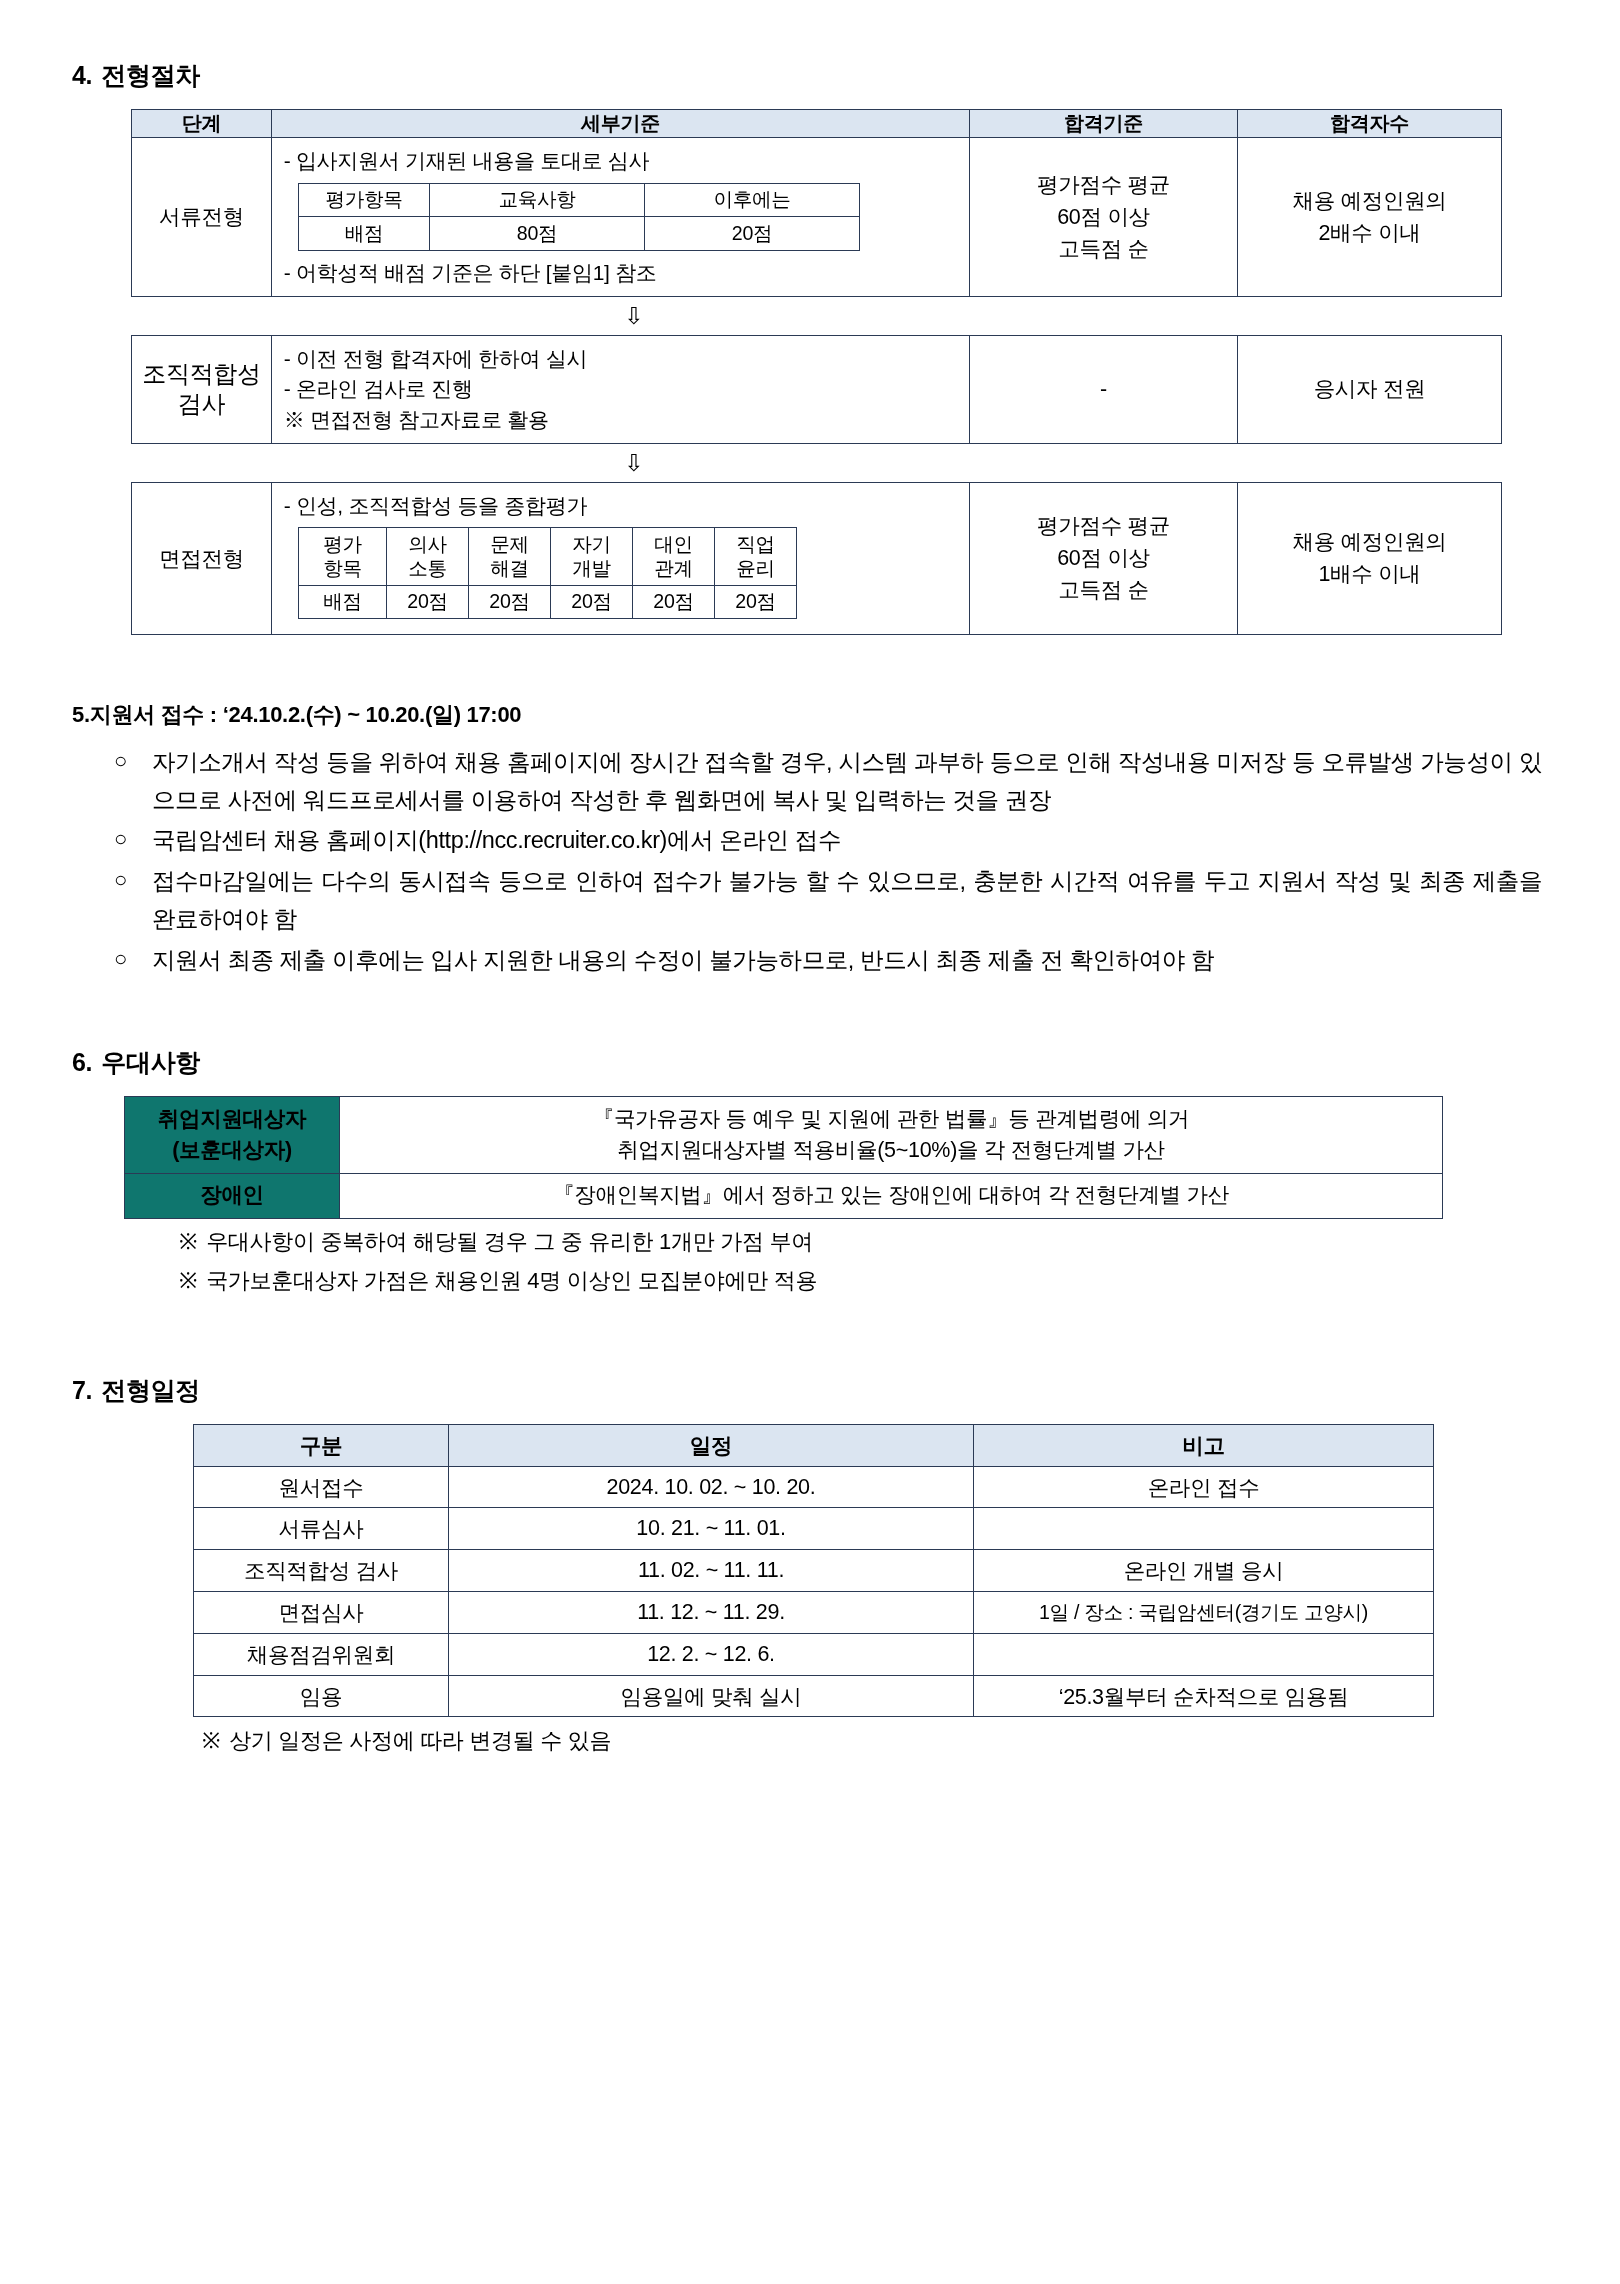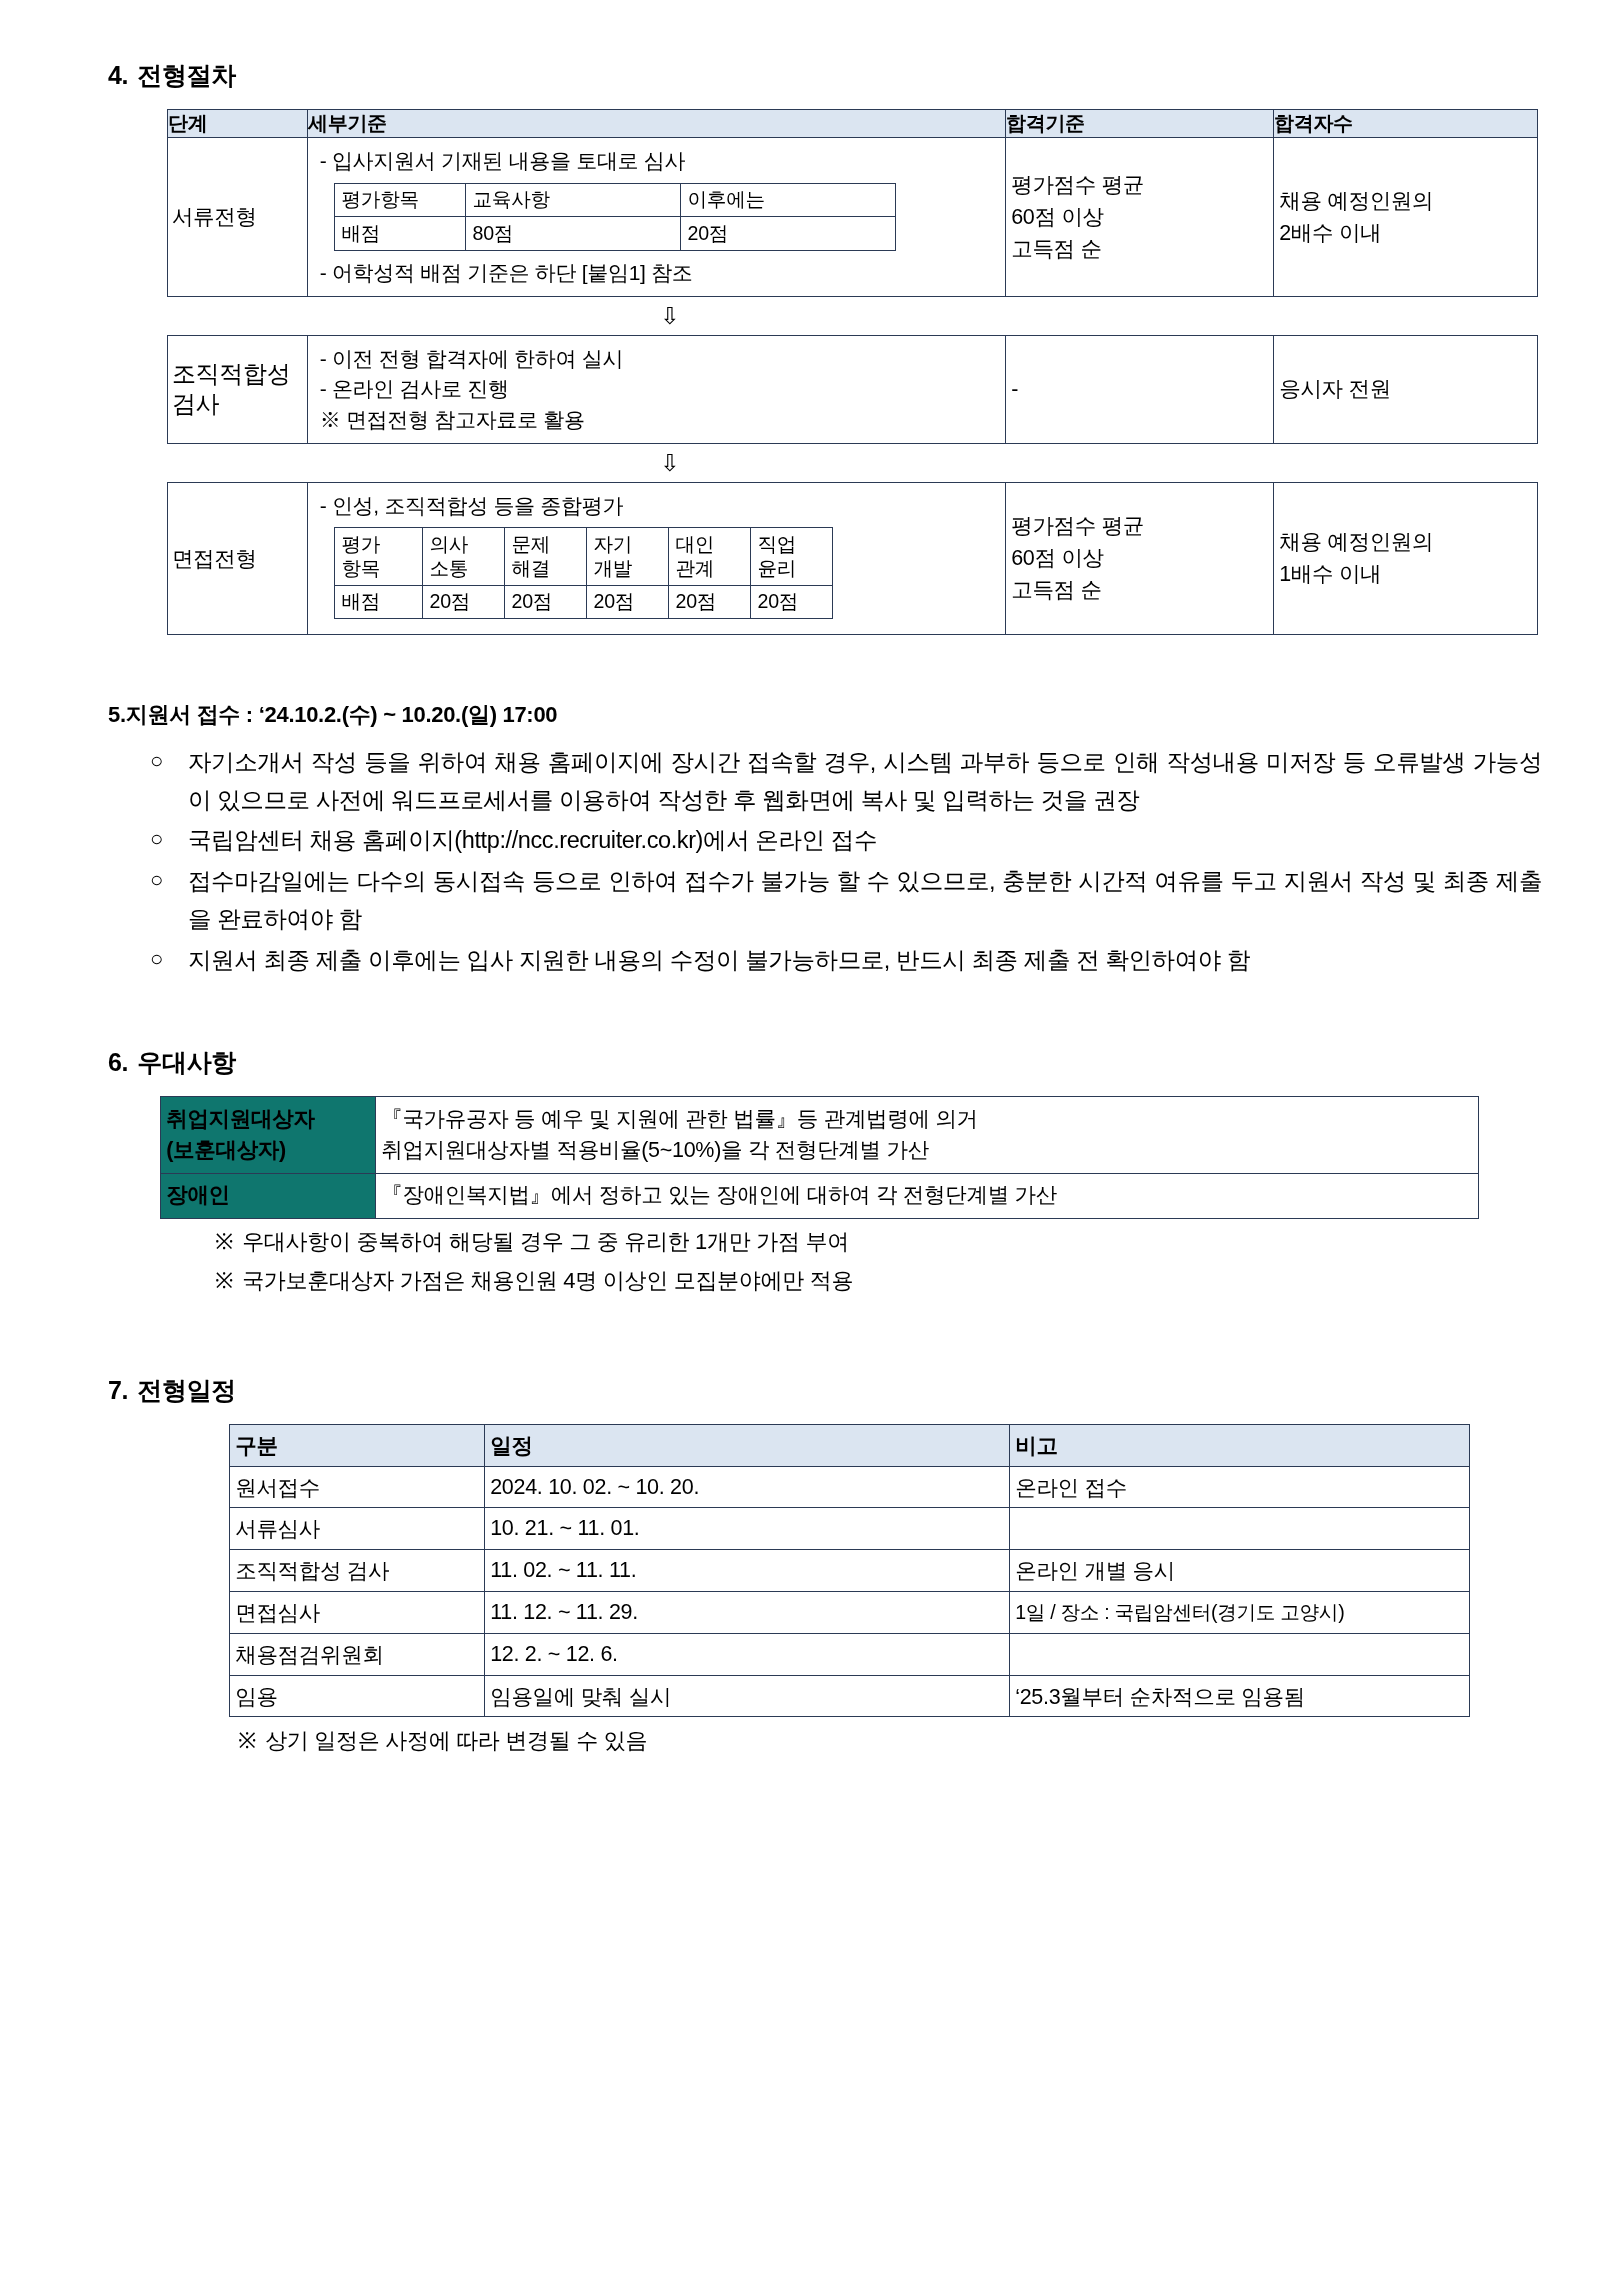--- a/index.html
+++ b/index.html
@@ -11,42 +11,42 @@
     width: 1620px;
     min-height: 2284px;
     font-family: "Liberation Sans", sans-serif;
     color: #000000;
     -webkit-font-smoothing: antialiased;
   }
   .page {
     position: relative;
     width: 1620px;
     min-height: 2284px;
-    padding: 59px 78px 26px 108px;
+    padding: 59px 78px 26px 72px;
     box-sizing: border-box;
   }
   .section-title {
     font-size: 25px;
     font-weight: bold;
     margin: 0 0 17px 0;
     letter-spacing: -0.3px;
   }
   .section-title .num { margin-right: 9px; }
 
   
   table {
     border-collapse: collapse;
     table-layout: fixed;
   }
   td, th {
     border: 1.3px solid #2b3a55;
     font-size: 20px;
     font-weight: normal;
     padding: 5.2px 6.5px;
-    text-align: left;
+    text-align: center;
     vertical-align: middle;
     letter-spacing: -0.3px;
   }
   .hdr {
     background: #dbe5f1;
     font-weight: bold;
   }
 
   
   .proc-wrap {

